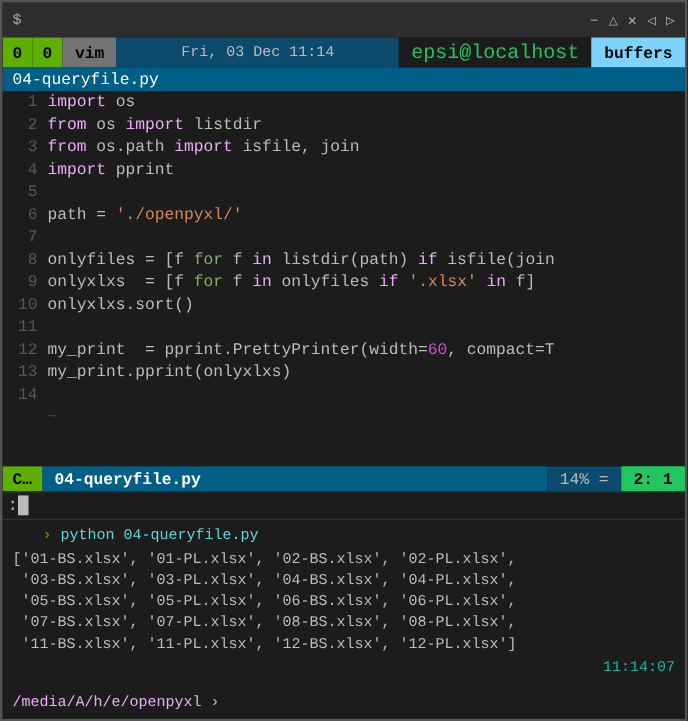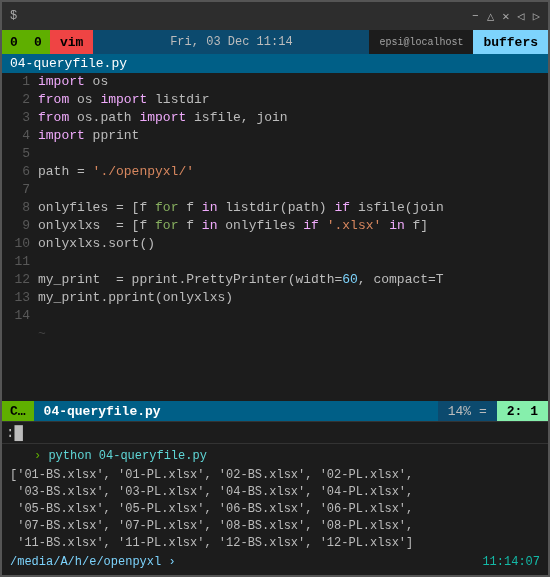--- a/index.html
+++ b/index.html
@@ -73,21 +73,21 @@
       font-weight: bold;
       padding: 0 8px;
       height: 100%;
       display: flex;
       align-items: center;
       font-size: 13px;
       min-width: 24px;
       justify-content: center;
     }
     .vim-tab-mode {
-      background: #ef4444;
+      background: #737373;
       color: #000;
       font-weight: bold;
       padding: 0 10px;
       height: 100%;
       display: flex;
       align-items: center;
       font-size: 13px;
     }
     .vim-tab-date {
       background: #0c4a6e;
@@ -95,26 +95,26 @@
       padding: 0 16px;
       height: 100%;
       display: flex;
       align-items: center;
       font-size: 12px;
       flex: 1;
       justify-content: center;
     }
     .vim-tab-host {
       background: #1c1c1c;
-      color: #a3a3a3;
-      padding: 0 10px;
-      height: 100%;
-      display: flex;
-      align-items: center;
-      font-size: 10px;
+      color: #22c55e;
+      padding: 0 10px;
+      height: 100%;
+      display: flex;
+      align-items: center;
+      font-size: 16px;
     }
     .vim-tab-buffers {
       background: #7dd3fc;
       color: #000;
       font-weight: bold;
       padding: 0 10px;
       height: 100%;
       display: flex;
       align-items: center;
       font-size: 13px;
@@ -198,21 +198,21 @@
     .status-percent {
       background: #0c4a6e;
       color: #bcbcbc;
       padding: 0 10px;
       height: 100%;
       display: flex;
       align-items: center;
       font-size: 13px;
     }
     .status-pos {
-      background: #86efac;
+      background: #22c55e;
       color: #000;
       font-weight: bold;
       padding: 14px 10px;
       height: 100%;
       display: flex;
       align-items: center;
       font-size: 13px;
     }
     .command-line {
       background: #1c1c1c;
@@ -241,32 +241,33 @@
       margin-bottom: 2px;
       margin-left: 24px;
     }
     .term-arrow {
       color: #5faf00;
     }
     .term-line {
       color: #bcbcbc;
     }
     .term-path {
-      color: #7dd3fc;
+      color: #f0abfc;
+      margin-top: 28px;
     }
     .term-time {
       float: right;
       color: #14b8a6;
     }
     .term-footer {
       display: flex;
       justify-content: space-between;
       margin-top: 2px;
     }
-    .highlight-blue { color: #7dd3fc; }
+    .highlight-blue { color: #d946ef; }
   </style>
 </head>
 <body>
 
 <div class="window">
 
   <div class="title-bar">
     <div class="title-bar-left">
       <span class="title-prompt">$</span>
     </div>

